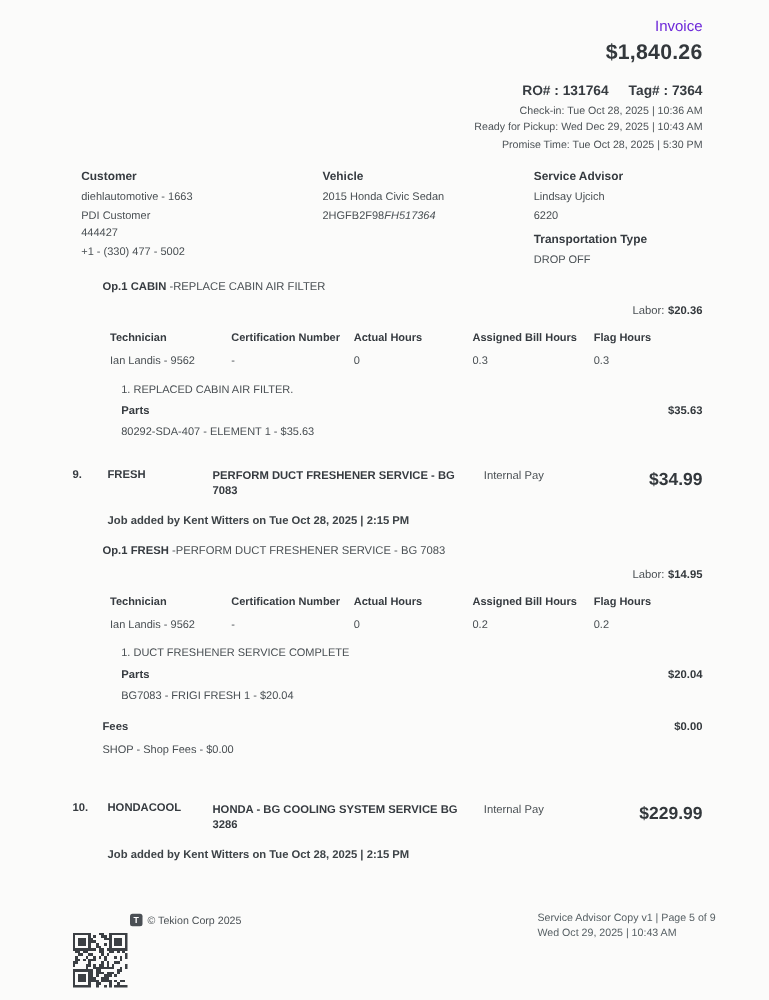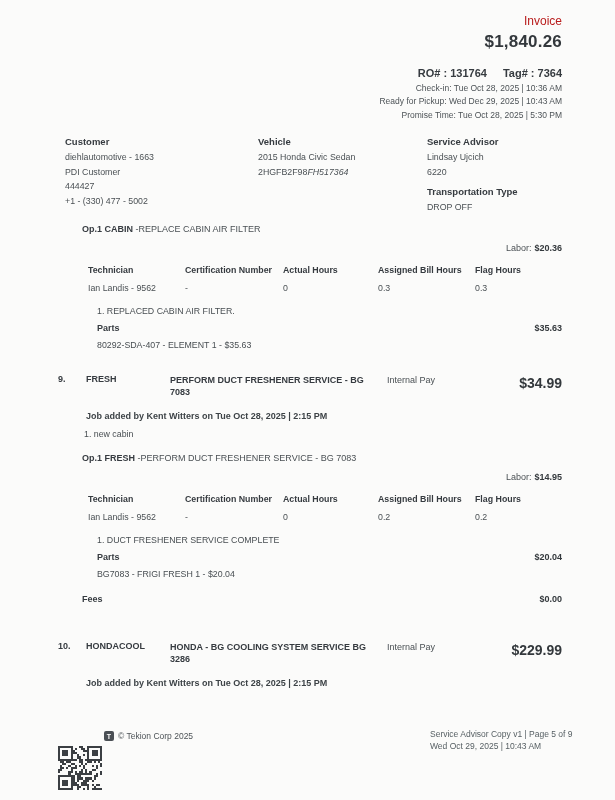--- a/index.html
+++ b/index.html
@@ -7,21 +7,21 @@
   body {
     font-family:"Liberation Sans", sans-serif;
     background:#fbfbfa;
     color:#484e52;
     -webkit-font-smoothing:antialiased;
   }
   .page { position:relative; width:615px; height:800px; background:#fbfbfa; overflow:hidden; }
 
   
   .header { position:absolute; top:14px; right:53px; text-align:right; }
-  .invoice-label { font-size:12px; color:#b91c1c; }
+  .invoice-label { font-size:12px; color:#6d28d9; }
   .invoice-total { font-size:17px; font-weight:bold; color:#33383c; margin-top:4px; letter-spacing:.2px; }
   .ro-line { margin-top:15px; font-size:11px; font-weight:bold; color:#363b40; }
   .ro-line .tag { margin-left:16px; }
   .meta-line { font-size:8.5px; color:#4d5357; margin-top:3.5px; }
 
   
   .parties { position:absolute; top:136px; left:65px; right:53px; display:flex; }
   .col-customer { width:193px; }
   .col-vehicle  { width:169px; }
   .col-advisor  { flex:1; }
@@ -139,21 +139,20 @@
 
   <div class="job job-9">
     <div class="job-head">
       <div class="num">9.</div>
       <div class="code">FRESH</div>
       <div class="desc">PERFORM DUCT FRESHENER SERVICE - BG 7083</div>
       <div class="pay">Internal Pay</div>
       <div class="amt">$34.99</div>
     </div>
     <div class="job-added">Job added by Kent Witters on Tue Oct 28, 2025 | 2:15 PM</div>
-    <div class="job-note">1. new cabin</div>
     <div class="op-block">
       <div class="op-title"><b>Op.1 FRESH</b><span> -PERFORM DUCT FRESHENER SERVICE - BG 7083</span></div>
       <div class="labor-line"><span>Labor:</span><b>$14.95</b></div>
       <div class="ttable">
         <div class="th">Technician</div>
         <div class="th">Certification Number</div>
         <div class="th">Actual Hours</div>
         <div class="th">Assigned Bill Hours</div>
         <div class="th">Flag Hours</div>
         <div class="td">Ian Landis - 9562</div>
@@ -165,20 +164,21 @@
       <div class="story">1. DUCT FRESHENER SERVICE COMPLETE</div>
       <div class="subhead">
           <span class="lbl">Parts</span>
           <span class="amt">$20.04</span>
         </div>
       <div class="part-line">BG7083 - FRIGI FRESH 1 - $20.04</div>
       <div class="fees-head">
           <span class="lbl">Fees</span>
           <span class="amt">$0.00</span>
         </div>
+      <div class="fees-line">SHOP - Shop Fees - $0.00</div>
     </div>
   </div>
 
   <div class="job job-10">
     <div class="job-head">
       <div class="num">10.</div>
       <div class="code">HONDACOOL</div>
       <div class="desc">HONDA - BG COOLING SYSTEM SERVICE BG 3286</div>
       <div class="pay">Internal Pay</div>
       <div class="amt">$229.99</div>

